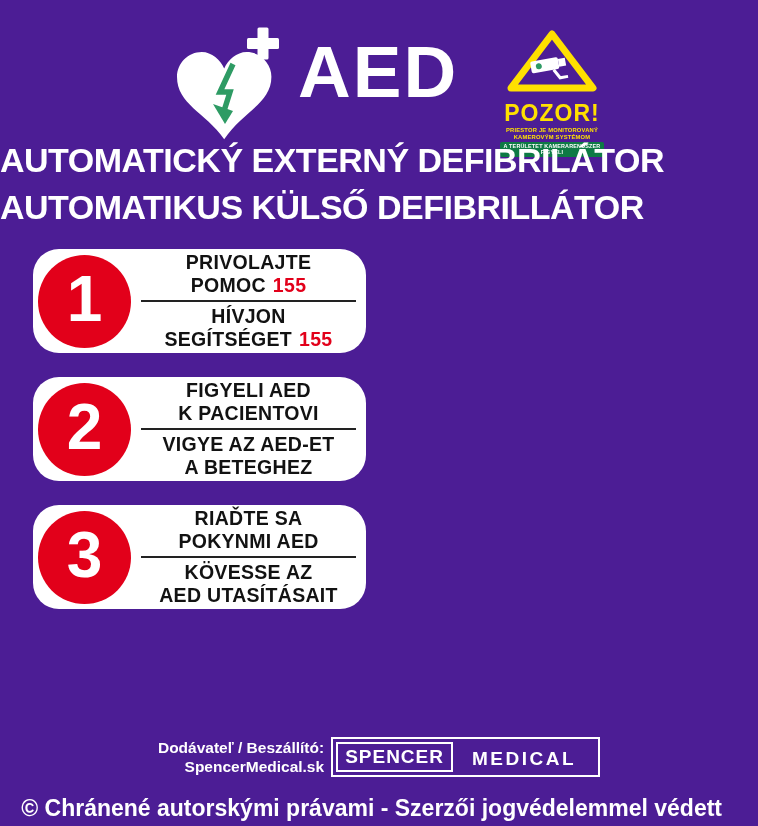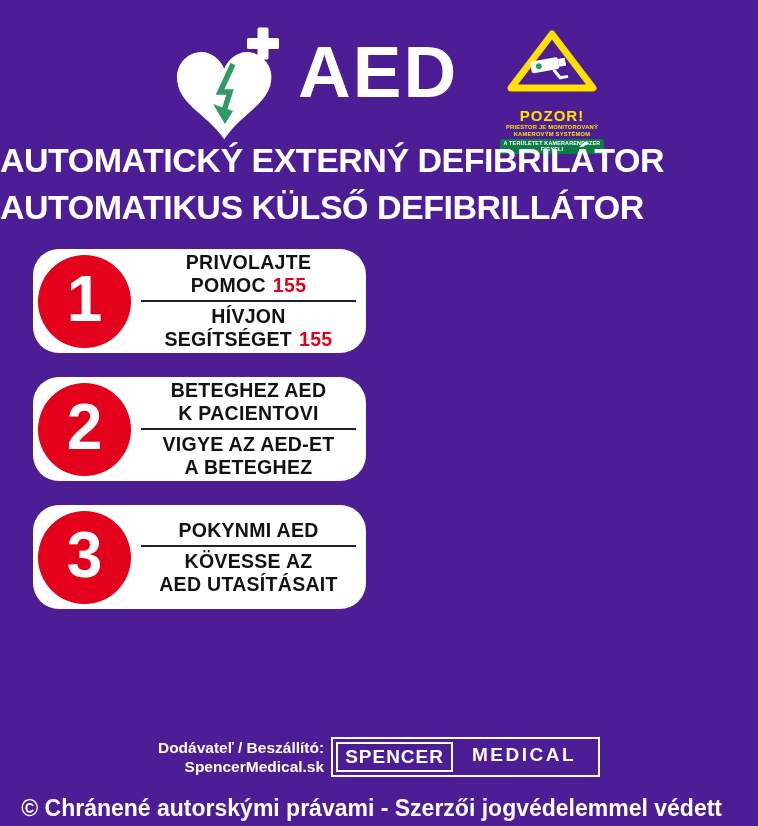--- a/index.html
+++ b/index.html
@@ -4,21 +4,21 @@
 <style>
   html,body{margin:0;padding:0;}
   body{font-family:"Liberation Sans","DejaVu Sans",sans-serif;}
   .sign{position:relative;width:758px;height:826px;background:#4c1d95;overflow:hidden;}
 
   
   .heart-wrap{position:absolute;left:170px;top:22px;width:116px;height:118px;}
   .aed-title{position:absolute;left:298px;top:36px;width:170px;color:#fff;
     font-size:73px;font-weight:800;letter-spacing:2px;line-height:72px;}
   .pozor{position:absolute;left:497px;top:28px;width:110px;text-align:center;}
-  .pozor-title{color:#FFE000;font-size:15px;font-weight:800;letter-spacing:1px;margin-top:9px;}
+  .pozor-title{color:#FFE000;font-size:23px;font-weight:800;letter-spacing:1px;margin-top:2px;}
   .pozor-sk{color:#FFE000;font-size:5.8px;font-weight:700;line-height:6.6px;letter-spacing:.2px;}
   .pozor-hu{display:inline-block;background:#0E7A45;color:#fff;font-size:5.4px;font-weight:700;
     line-height:6.2px;padding:1px 4px;margin-top:2px;border-radius:2px;letter-spacing:.2px;}
 
   
   .headline{position:absolute;left:0;width:758px;text-align:left;color:#fff;
     font-weight:700;font-size:34px;letter-spacing:-.5px;}
   .headline.sk{top:141px;}
   .headline.hu{top:188px;}
 
@@ -38,21 +38,21 @@
   
   .warning{position:absolute;left:38px;top:634px;width:682px;height:89px;box-sizing:border-box;
     border:4px solid #fff;border-radius:24px;display:flex;flex-direction:column;
     align-items:center;justify-content:center;color:#fff;font-weight:700;
     font-size:28.5px;line-height:34px;letter-spacing:-.4px;text-align:center;}
 
   
   .supplier-row{position:absolute;left:0;top:737px;width:758px;display:flex;
     justify-content:center;align-items:center;gap:7px;}
   .supplier-text{text-align:right;color:#fff;font-size:15.5px;font-weight:700;line-height:19px;}
-  .logo{border:2px solid #fff;padding:3px;display:flex;align-items:flex-start;}
+  .logo{border:2px solid #fff;padding:3px;display:flex;align-items:flex-end;}
   .logo-spencer{border:2px solid #fff;padding:2px 7px;color:#fff;font-size:19px;
     font-weight:800;letter-spacing:1px;display:flex;align-items:center;}
   .logo-medical{padding:2px 19px;color:#fff;font-size:19px;font-weight:800;
     letter-spacing:2.5px;display:flex;align-items:center;}
   .copyright{position:absolute;top:795px;right:36px;color:#fff;font-size:23px;font-weight:700;}
 </style>
 </head>
 <body>
 
 <div class="sign">
@@ -101,31 +101,32 @@
       <div><span>POMOC</span><span class="red-num">155</span></div>
       <hr class="step-divider">
       <div>HÍVJON</div>
       <div><span>SEGÍTSÉGET</span><span class="red-num">155</span></div>
     </div>
   </div>
 
   <div class="step step2">
     <div class="step-circle">2</div>
     <div class="step-text">
-      <div>BETEGHEZ AED</div>
+      <div>FIGYELI AED</div>
       <div><span>K PACIENTOVI</span><span class="red-num"></span></div>
       <hr class="step-divider">
       <div>VIGYE AZ AED-ET</div>
       <div><span>A BETEGHEZ</span><span class="red-num"></span></div>
     </div>
   </div>
 
   <div class="step step3">
     <div class="step-circle">3</div>
     <div class="step-text">
+      <div>RIAĎTE SA</div>
       <div><span>POKYNMI AED</span><span class="red-num"></span></div>
       <hr class="step-divider">
       <div>KÖVESSE AZ</div>
       <div><span>AED UTASÍTÁSAIT</span><span class="red-num"></span></div>
     </div>
   </div>
 
 
   <div class="supplier-row">
     <div class="supplier-text">

